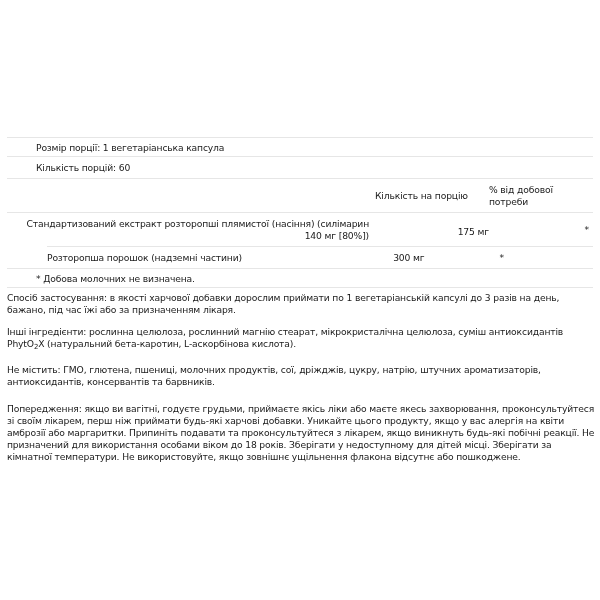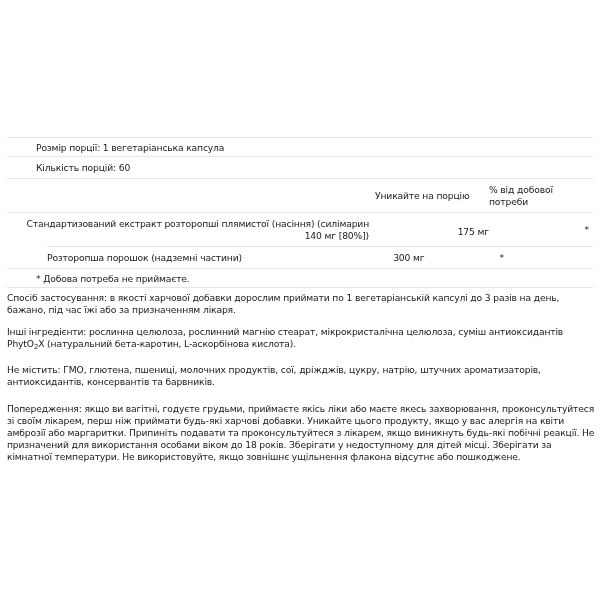--- a/index.html
+++ b/index.html
@@ -27,35 +27,35 @@
 
 <div class="wrap">
   <div class="row r1">
     <span class="full">Розмір порції: 1 вегетаріанська капсула</span>
   </div>
   <div class="row r2">
     <span class="full">Кількість порцій: 60</span>
   </div>
   <div class="row r3">
     <span class="c1"></span>
-    <span class="c2">Уникайте на порцію</span>
+    <span class="c2">Кількість на порцію</span>
     <span class="c3">% від добової потреби</span>
   </div>
   <div class="row r4">
     <span class="c1">Стандартизований екстракт розторопші плямистої (насіння) (силімарин 140 мг [80%])</span>
     <span class="c2" style="padding-top:4px;">175 мг</span>
     <span class="c3">*</span>
   </div>
   <div class="row r5">
     <span class="c1">Розторопша порошок (надземні частини)</span>
     <span class="c2" style="padding-left:2px;">300 мг</span>
     <span class="c3">*</span>
   </div>
   <div class="row r6 last">
-    <span class="full">* Добова потреба не приймаєте.</span>
+    <span class="full">* Добова молочних не визначена.</span>
   </div>
 </div>
 
 <p class="para" style="top:292px;margin:0;">Спосіб застосування: в якості харчової добавки дорослим приймати по 1 вегетаріанській капсулі до 3 разів на день, бажано, під час їжі або за призначенням лікаря.</p>
 
 <p class="para" style="top:326px;margin:0;"><span>Інші інгредієнти: рослинна целюлоза, рослинний магнію стеарат, мікрокристалічна целюлоза, суміш антиоксидантів PhytO</span><sub>2</sub><span>X (натуральний бета-каротин, L-аскорбінова кислота).</span></p>
 
 <p class="para" style="top:364px;margin:0;">Не містить: ГМО, глютена, пшениці, молочних продуктів, сої, дріжджів, цукру, натрію, штучних ароматизаторів, антиоксидантів, консервантів та барвників.</p>
 
 <p class="para" style="top:403px;margin:0;">Попередження: якщо ви вагітні, годуєте грудьми, приймаєте якісь ліки або маєте якесь захворювання, проконсультуйтеся зі своїм лікарем, перш ніж приймати будь-які харчові добавки. Уникайте цього продукту, якщо у вас алергія на квіти амброзії або маргаритки. Припиніть подавати та проконсультуйтеся з лікарем, якщо виникнуть будь-які побічні реакції. Не призначений для використання особами віком до 18 років. Зберігати у недоступному для дітей місці. Зберігати за кімнатної температури. Не використовуйте, якщо зовнішнє ущільнення флакона відсутнє або пошкоджене.</p>

